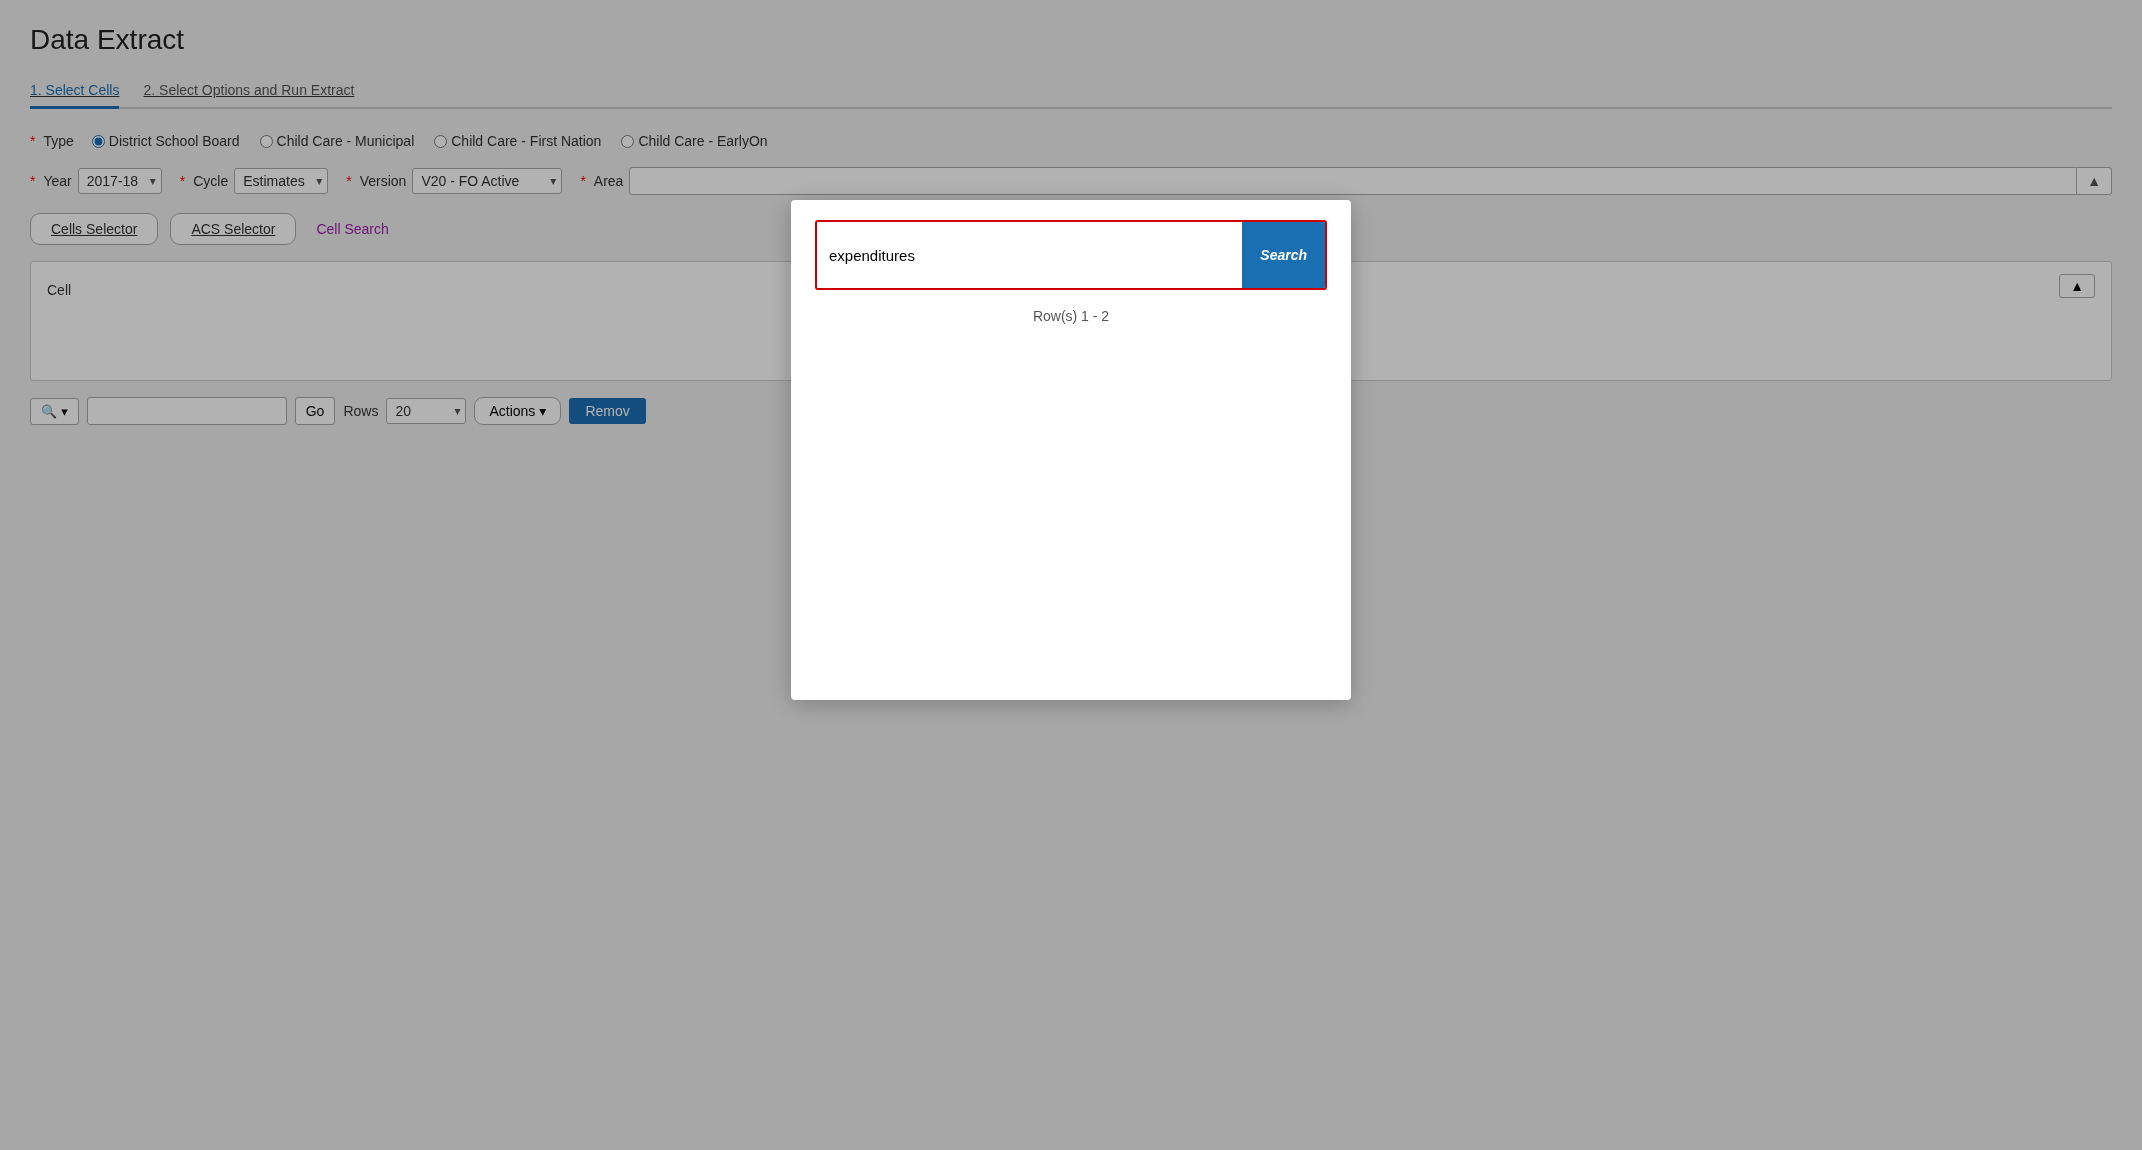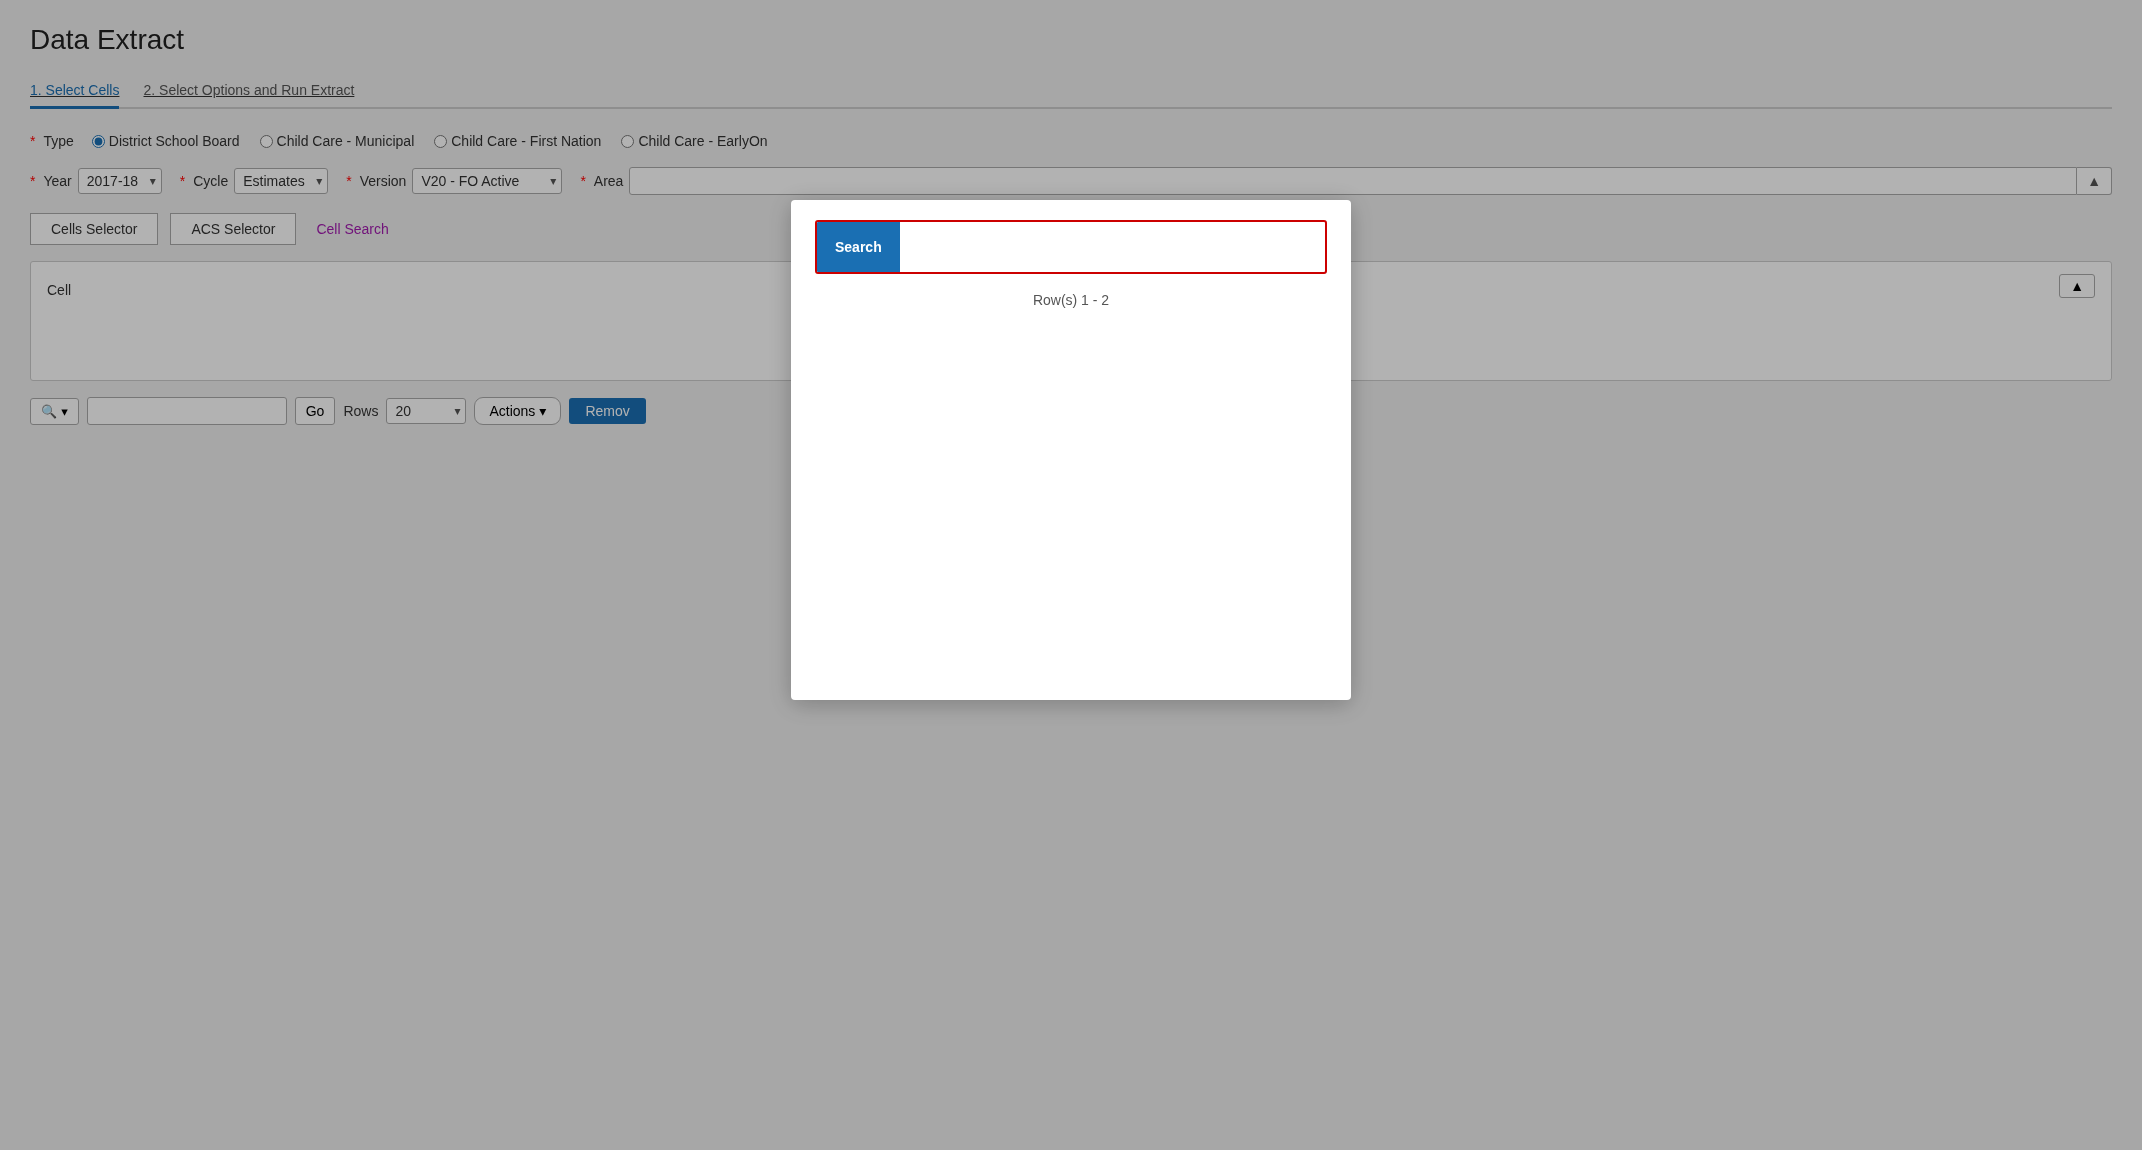--- a/index.html
+++ b/index.html
@@ -132,24 +132,25 @@
     .toolbar {
       display: flex;
       gap: 12px;
       margin-bottom: 16px;
       align-items: center;
     }
     .btn {
       padding: 7px 20px;
       border: 1px solid #aaa;
       background: white;
-      border-radius: 0;
+      border-radius: 10px;
       cursor: pointer;
       font-size: 14px;
       color: #333;
+      text-decoration: underline;
     }
     .cell-search-label {
       font-size: 14px;
       color: #a21caf;
       margin-left: 8px;
     }
     .cell-section {
       background: white;
       border: 1px solid #ccc;
       border-radius: 3px;
@@ -290,24 +291,25 @@
       flex: 1;
       border: none;
       padding: 9px 12px;
       font-size: 15px;
       outline: none;
     }
     .dialog-search-btn {
       background: #1a6fb3;
       color: white;
       border: none;
-      padding: 17px 18px;
+      padding: 25px 18px;
       font-size: 14px;
       font-weight: 600;
       cursor: pointer;
+      font-style: italic;
     }
     .result-link {
       display: block;
       color: #1a6fb3;
       font-size: 14px;
       text-decoration: none;
       padding: 6px 0;
       cursor: pointer;
     }
     .result-divider {
@@ -427,20 +429,21 @@
       <span>Actions</span>
       <span>▾</span>
     </button>
     <button class="remove-btn">Remov</button>
   </div>
 
   <div class="overlay">
     <div class="dialog">
 
       <div class="search-box-wrapper">
+        <input type="text" class="dialog-search-input" value="expenditures" style="">
         <button class="dialog-search-btn">Search</button>
       </div>
 
 
       <div class="rows-count">Row(s) 1 - 2</div>
     </div>
   </div>
 
 </div>
 

